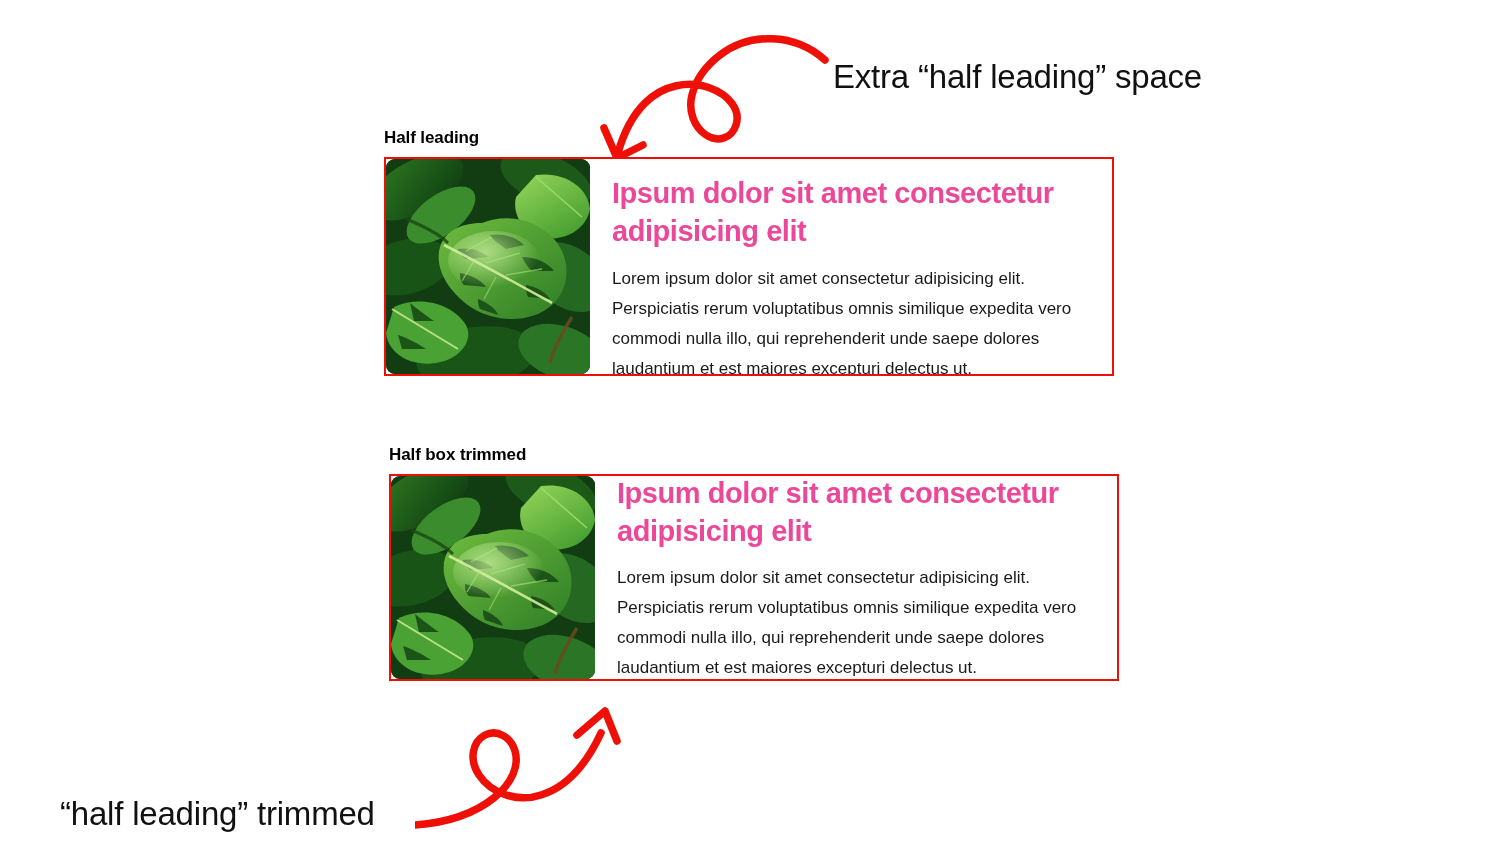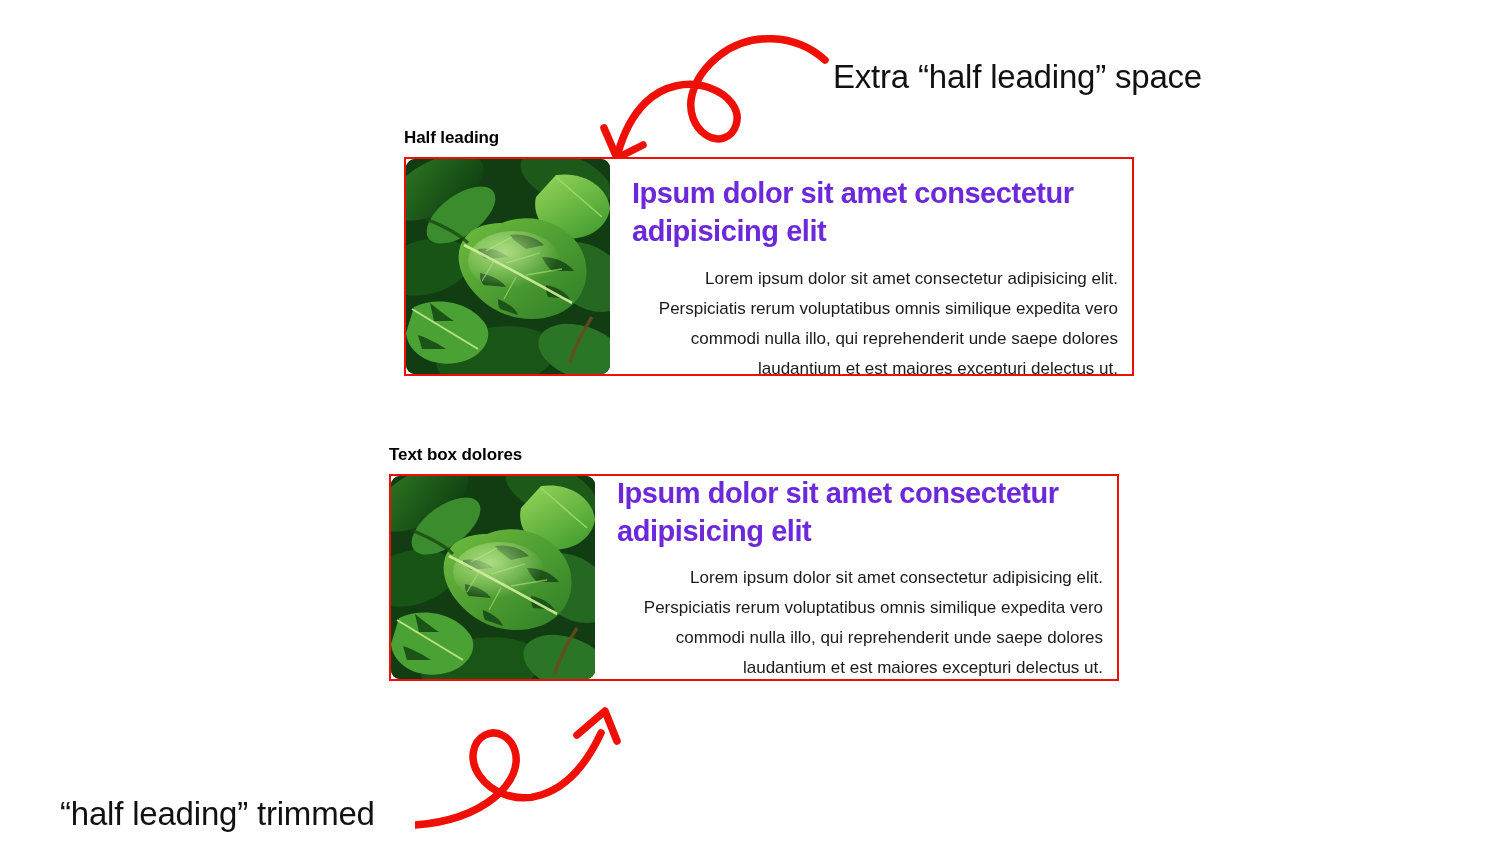--- a/index.html
+++ b/index.html
@@ -31,21 +31,21 @@
   }
   #annotation-top    { left: 833px; top: 60px; }
   #annotation-bottom { left: 60px;  top: 797px; }
 
   .arrow-svg { position: absolute; overflow: visible; pointer-events: none; }
   #arrow-top-wrap    { left: 585px; top: 25px;  width: 250px; height: 145px; }
   #arrow-bottom-wrap { left: 415px; top: 685px; width: 240px; height: 145px; }
 
   
   .section { position: absolute; }
-  #section-half-leading { left: 404px; top: 128px; }
+  #section-half-leading { left: 384px; top: 128px; }
   #section-trimmed      { left: 389px; top: 445px; }
 
   .section-label {
     font-size: 17px;
     font-weight: 700;
     letter-spacing: -0.1px;
     color: #000000;
     line-height: 20px;
     margin-bottom: 9px;
   }
@@ -85,34 +85,33 @@
   
   .card-half .card-text { padding-top: 6px; }
   
   .card-trimmed .card-text { padding-top: 0px; }
 
   .card-heading {
     font-size: 29px;
     font-weight: 700;
     line-height: 38px;
     letter-spacing: -0.45px;
-    color: #6d28d9;
+    color: #ec4899;
     margin: 0;
   }
   .card-half .card-heading { margin-top: 9px; }
   .card-trimmed .card-heading { margin-top: -2px; }
 
   .card-body {
     font-size: 17px;
     font-weight: 400;
     line-height: 30px;
     letter-spacing: 0px;
     color: #1a1a1a;
     margin: 0;
-    text-align: right;
   }
   .card-half .card-body { margin-top: 14px; }
   .card-trimmed .card-body { margin-top: 13px; }
 </style>
 </head>
 <body>
 
 <div class="stage">
 
   <div class="annotation" id="annotation-top">Extra “half leading” space</div>
@@ -203,21 +202,21 @@
 
       <div class="card-text">
         <h2 class="card-heading">Ipsum dolor sit amet consectetur adipisicing elit</h2>
         <p class="card-body">Lorem ipsum dolor sit amet consectetur adipisicing elit. Perspiciatis rerum voluptatibus omnis similique expedita vero commodi nulla illo, qui reprehenderit unde saepe dolores laudantium et est maiores excepturi delectus ut.</p>
       </div>
 
     </div>
   </div>
 
   <div class="section" id="section-trimmed">
-    <div class="section-label">Text box dolores</div>
+    <div class="section-label">Half box trimmed</div>
 
     <div class="card card-trimmed">
 
       <div class="leaf-photo">
         <svg viewBox="0 0 204 219" preserveAspectRatio="xMidYMid slice" xmlns="http://www.w3.org/2000/svg">
           <defs>
             <linearGradient id="bg1" x1="0" y1="0" x2="1" y2="1">
               <stop offset="0%" stop-color="#2f7a22"></stop>
                 <stop offset="100%" stop-color="#0c3a10"></stop>
             </linearGradient>

